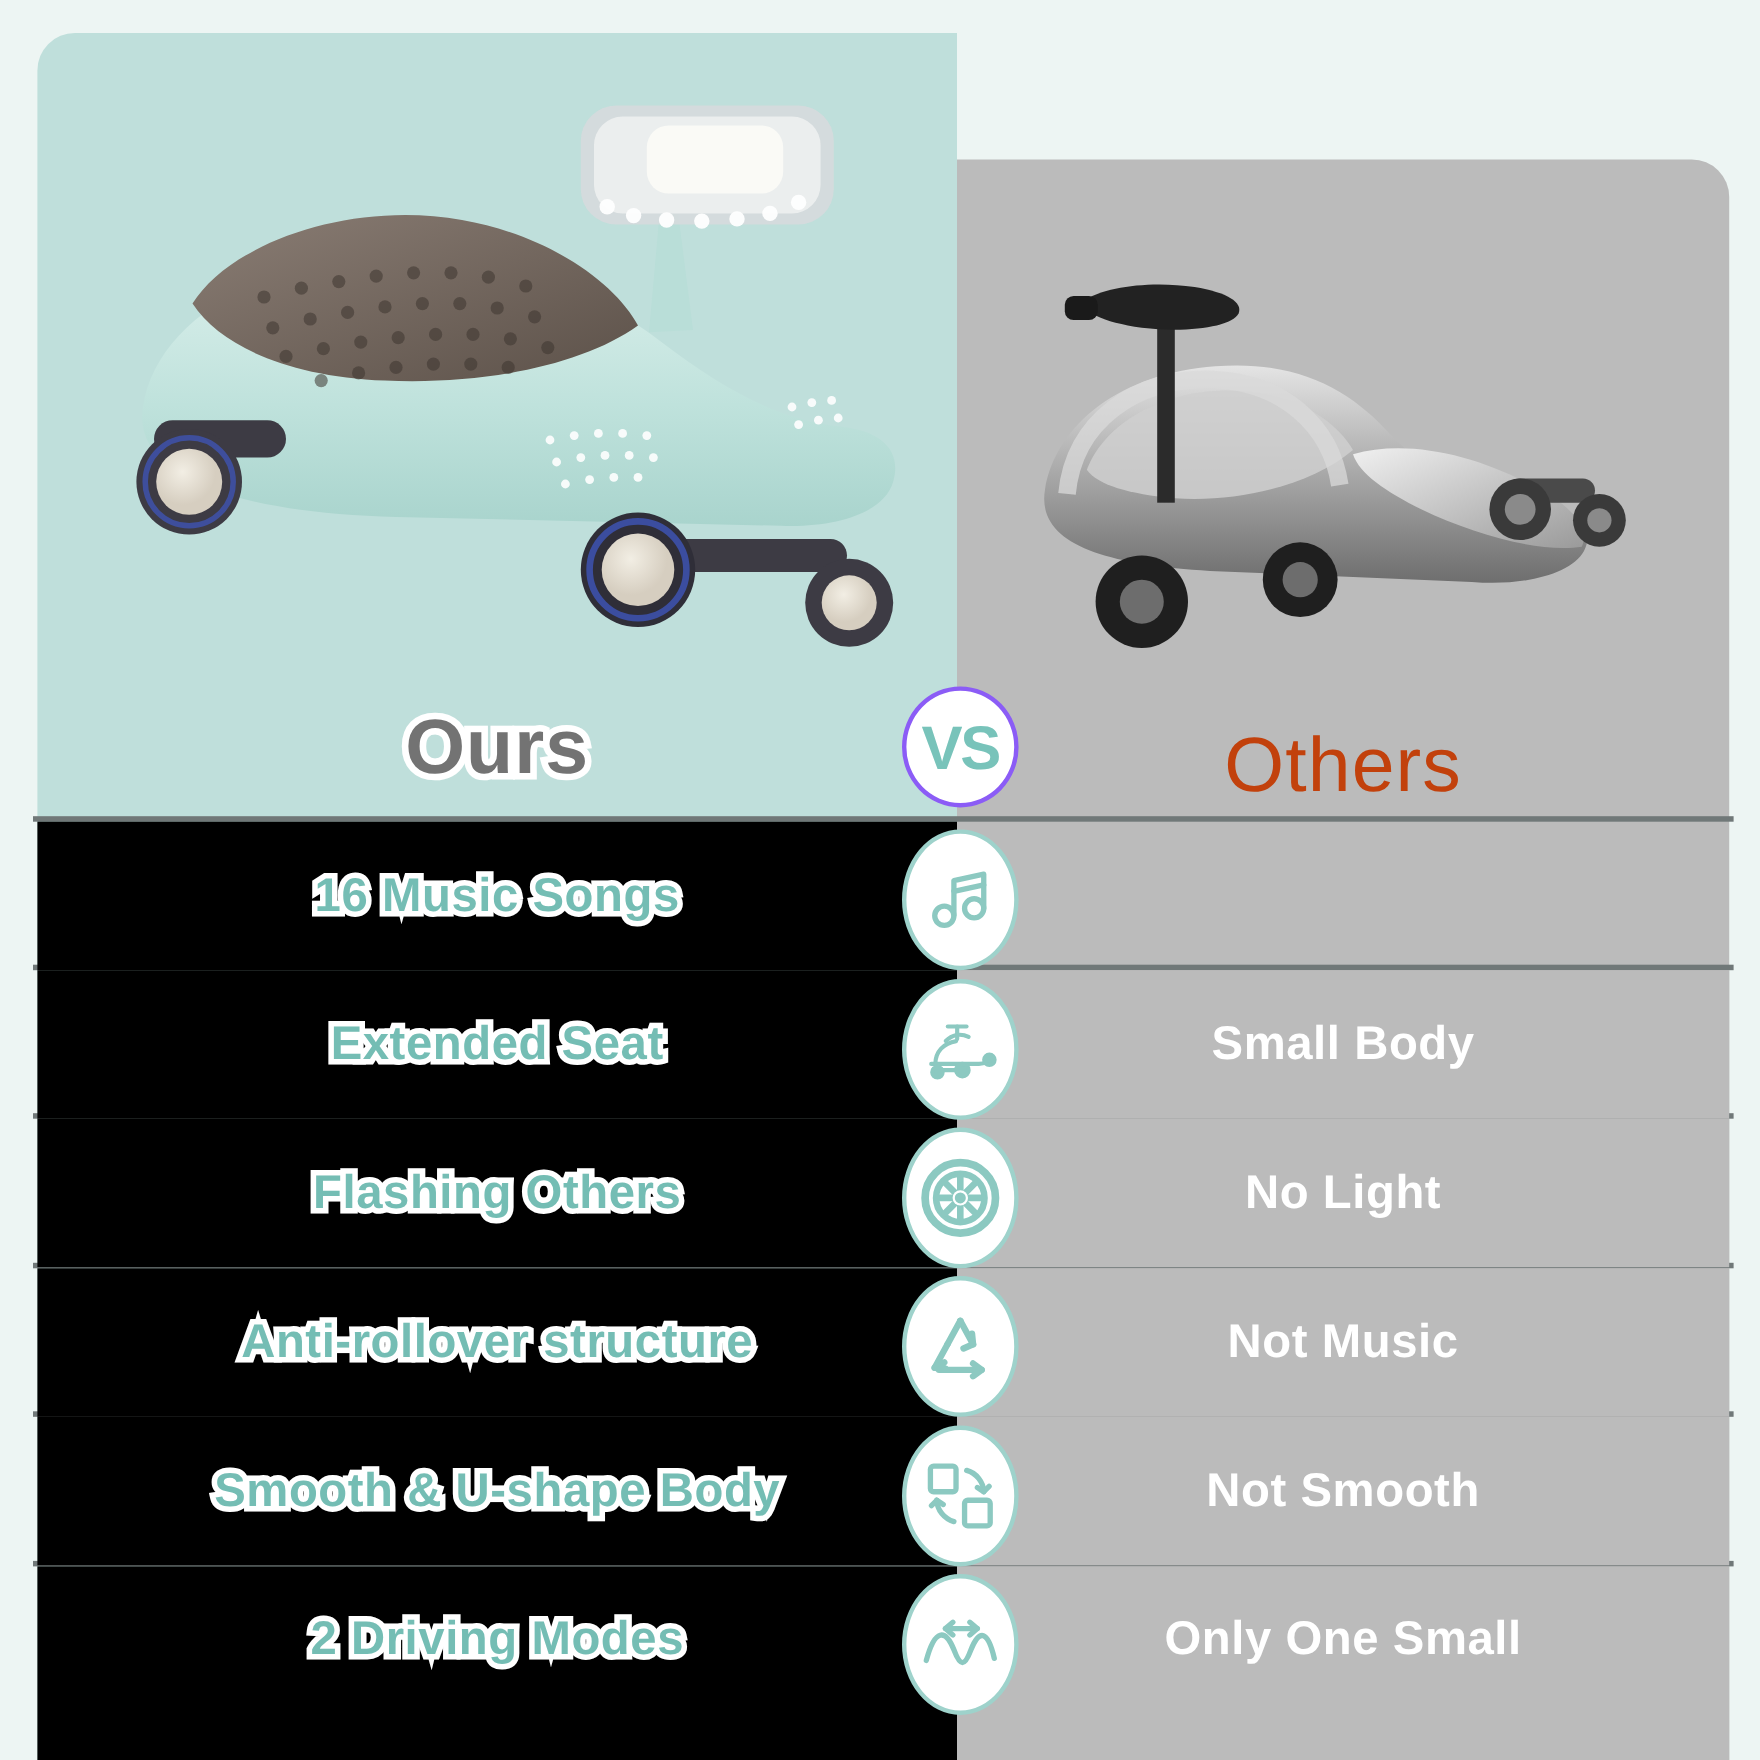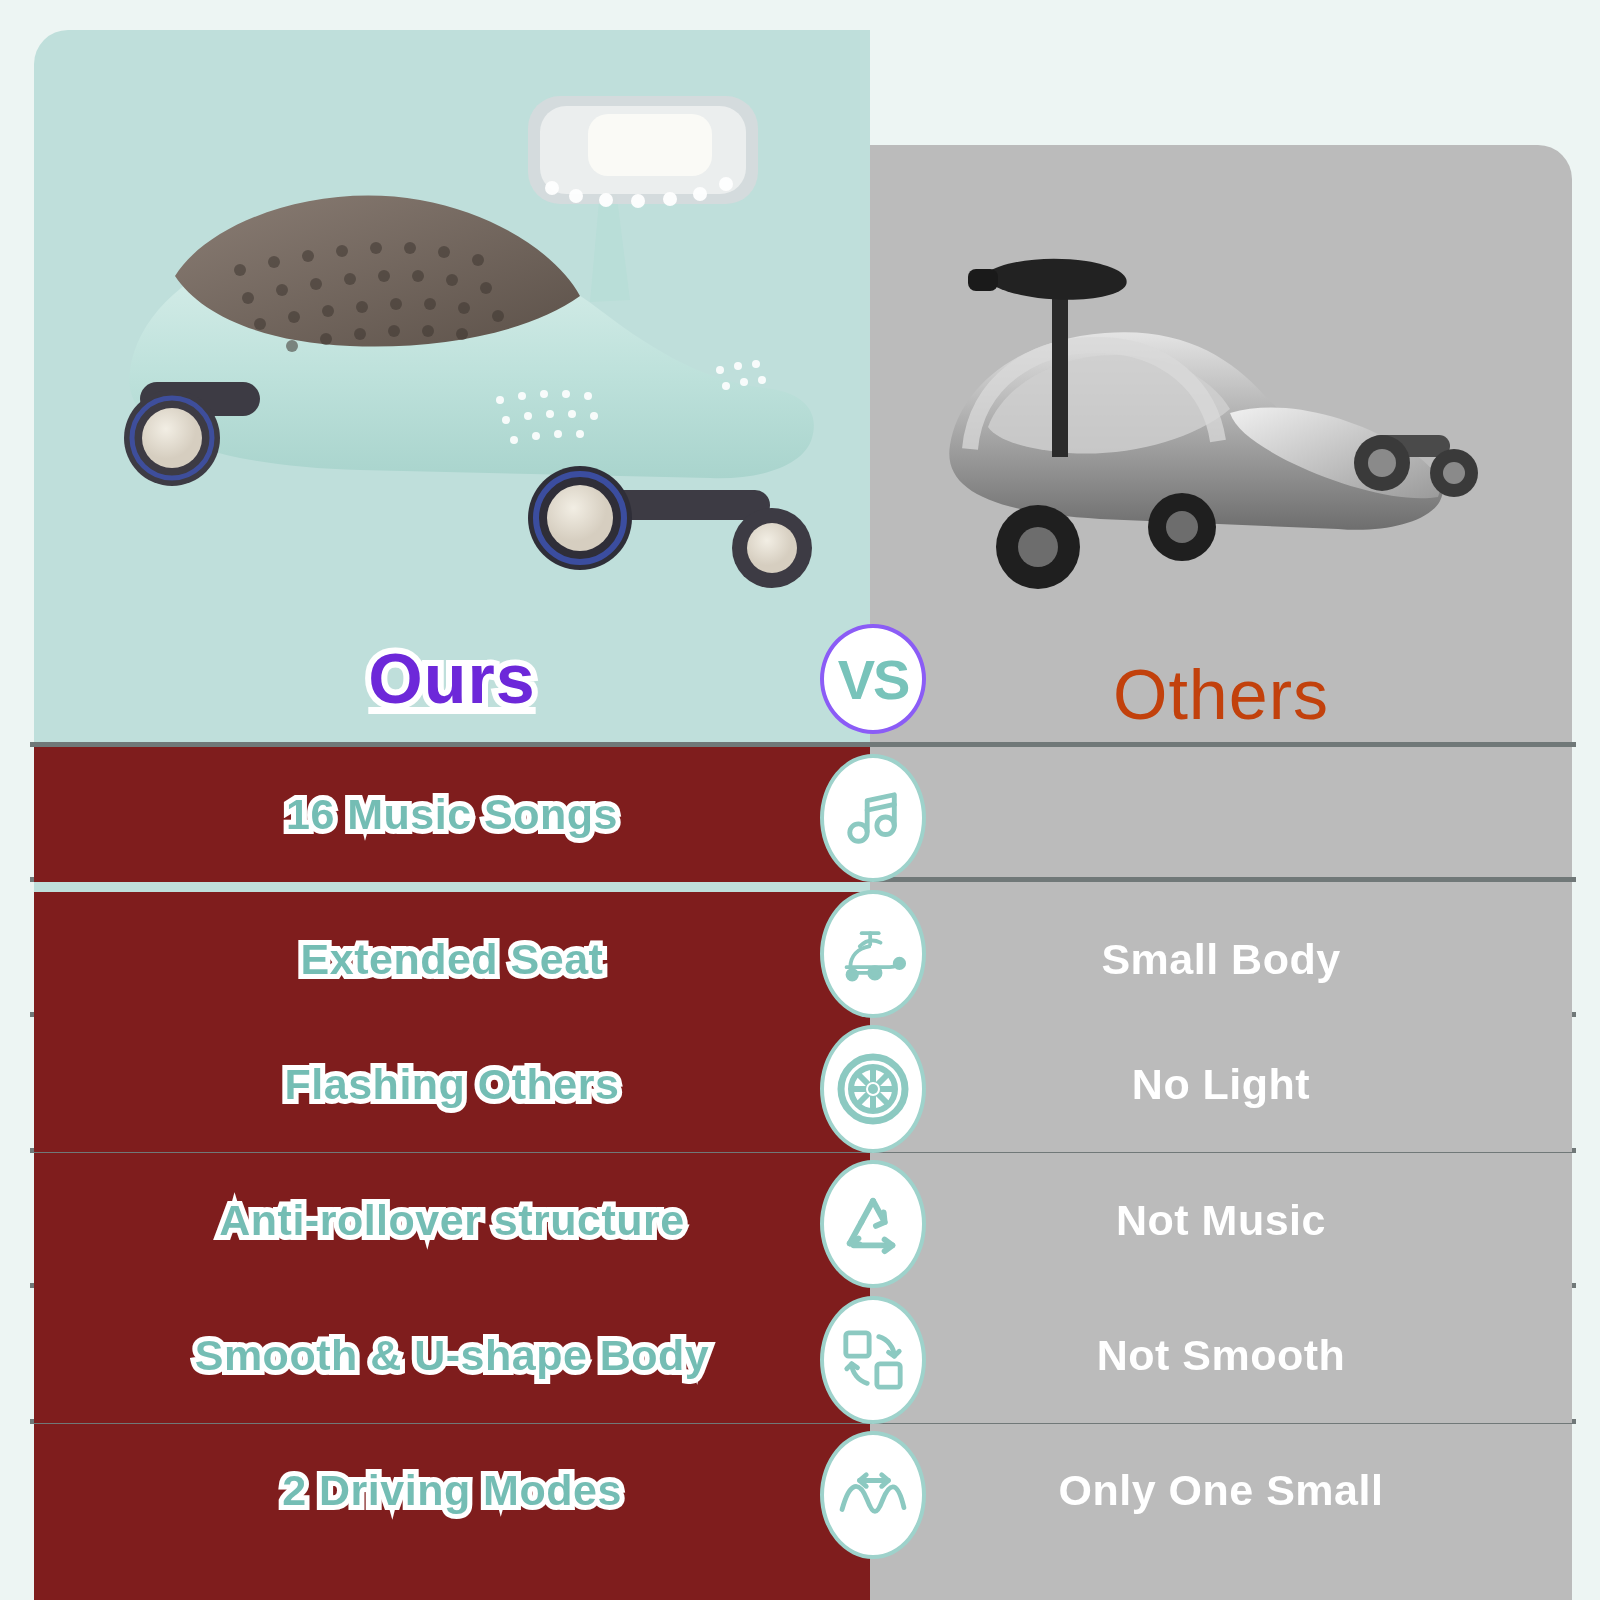--- a/index.html
+++ b/index.html
@@ -23,36 +23,36 @@
 
   
   .art-left{position:absolute;left:60px;top:70px;width:790px;height:530px;}
   .art-right{position:absolute;left:930px;top:235px;width:580px;height:390px;}
 
   
   .header-band{position:absolute;left:0;top:612px;width:1600px;height:133px;}
   .hdr-ours{
     position:absolute;left:34px;top:0;width:836px;height:133px;
     display:flex;align-items:center;justify-content:center;
-    font-size:70px;font-weight:bold;color:#6d28d9;letter-spacing:1px;
-    -webkit-text-stroke:12px #FFFFFF;paint-order:stroke fill;text-decoration:underline;
+    font-size:70px;font-weight:bold;color:#737373;letter-spacing:1px;
+    -webkit-text-stroke:12px #FFFFFF;paint-order:stroke fill;
   }
   .hdr-others{
     position:absolute;left:870px;top:16px;width:702px;height:133px;
     display:flex;align-items:center;justify-content:center;
     font-size:70px;font-weight:normal;color:#c2410c;letter-spacing:1px;
   }
 
   
   .rows{position:absolute;left:0;top:745px;width:1600px;height:855px;}
   .row{position:absolute;left:0;width:1600px;height:135px;}
   .row .cell-left{
     position:absolute;left:34px;top:0;width:836px;height:135px;
     display:flex;align-items:center;justify-content:center;
-    background:#7f1d1d;
+    background:#000000;
   }
   .row .cell-right{
     position:absolute;left:870px;top:0;width:702px;height:135px;
     display:flex;align-items:center;justify-content:center;
     background:#BBBBBB;
   }
   .txt-ours{
     font-size:43px;font-weight:bold;color:#74BDB4;
     -webkit-text-stroke:10px #FFFFFF;paint-order:stroke fill;
     white-space:nowrap;letter-spacing:0.5px;
@@ -255,21 +255,21 @@
     <div class="divider" style="top:403px;"></div>
     <div class="divider" style="top:538px;"></div>
     <div class="divider" style="top:674px;"></div>
 
     <div class="row" style="top:2px;">
       <div class="cell-left">
         <span class="txt-ours">16 Music Songs</span>
       </div>
     </div>
 
-    <div class="row" style="top:147px;">
+    <div class="row" style="top:137px;">
       <div class="cell-left">
         <span class="txt-ours">Extended Seat</span>
       </div>
       <div class="cell-right">
         <span class="txt-others">Small Body</span>
       </div>
     </div>
 
     <div class="row" style="top:272px;">
       <div class="cell-left">

